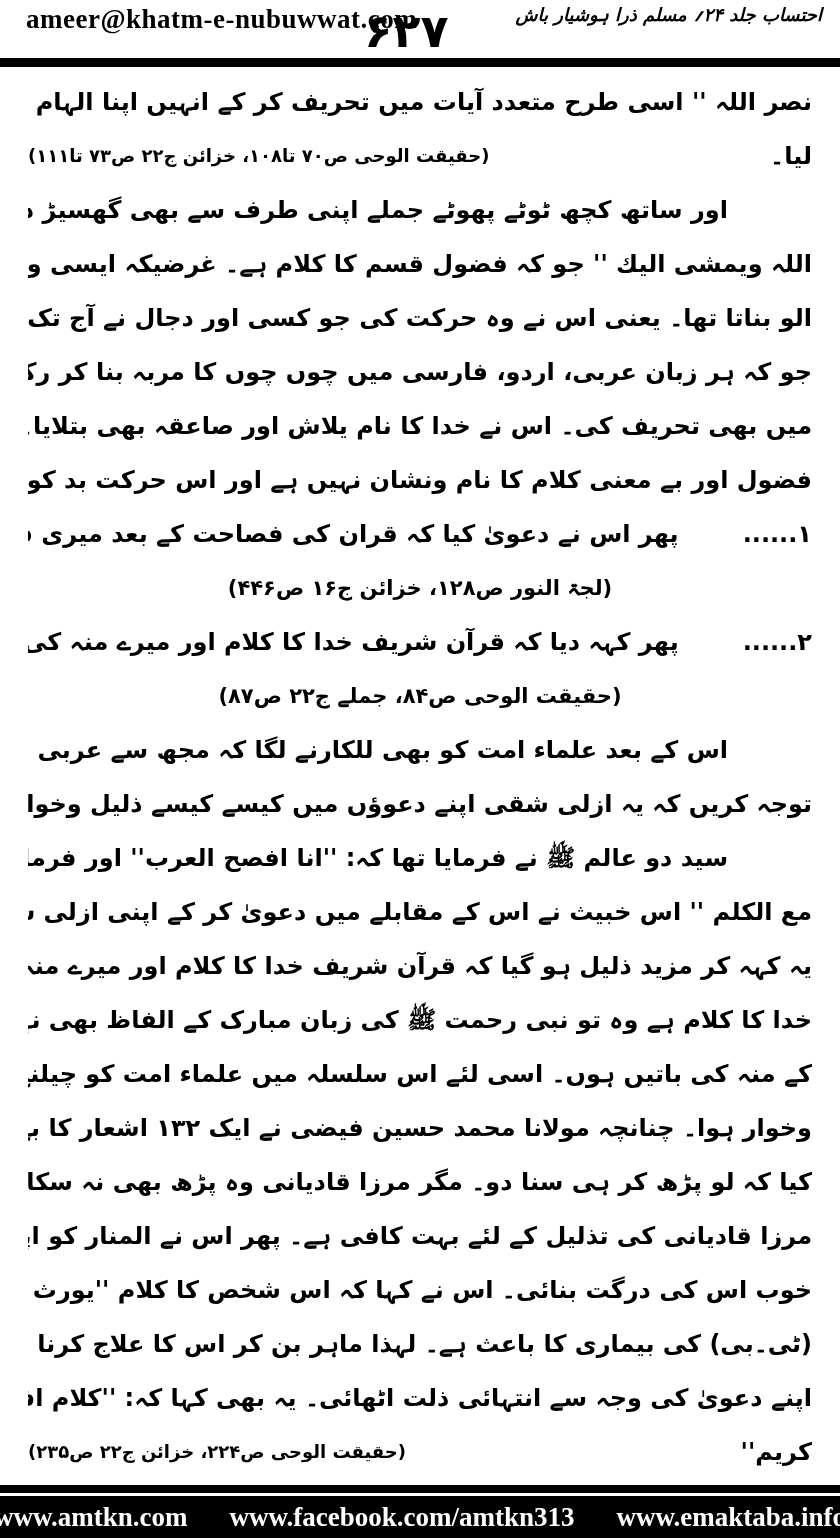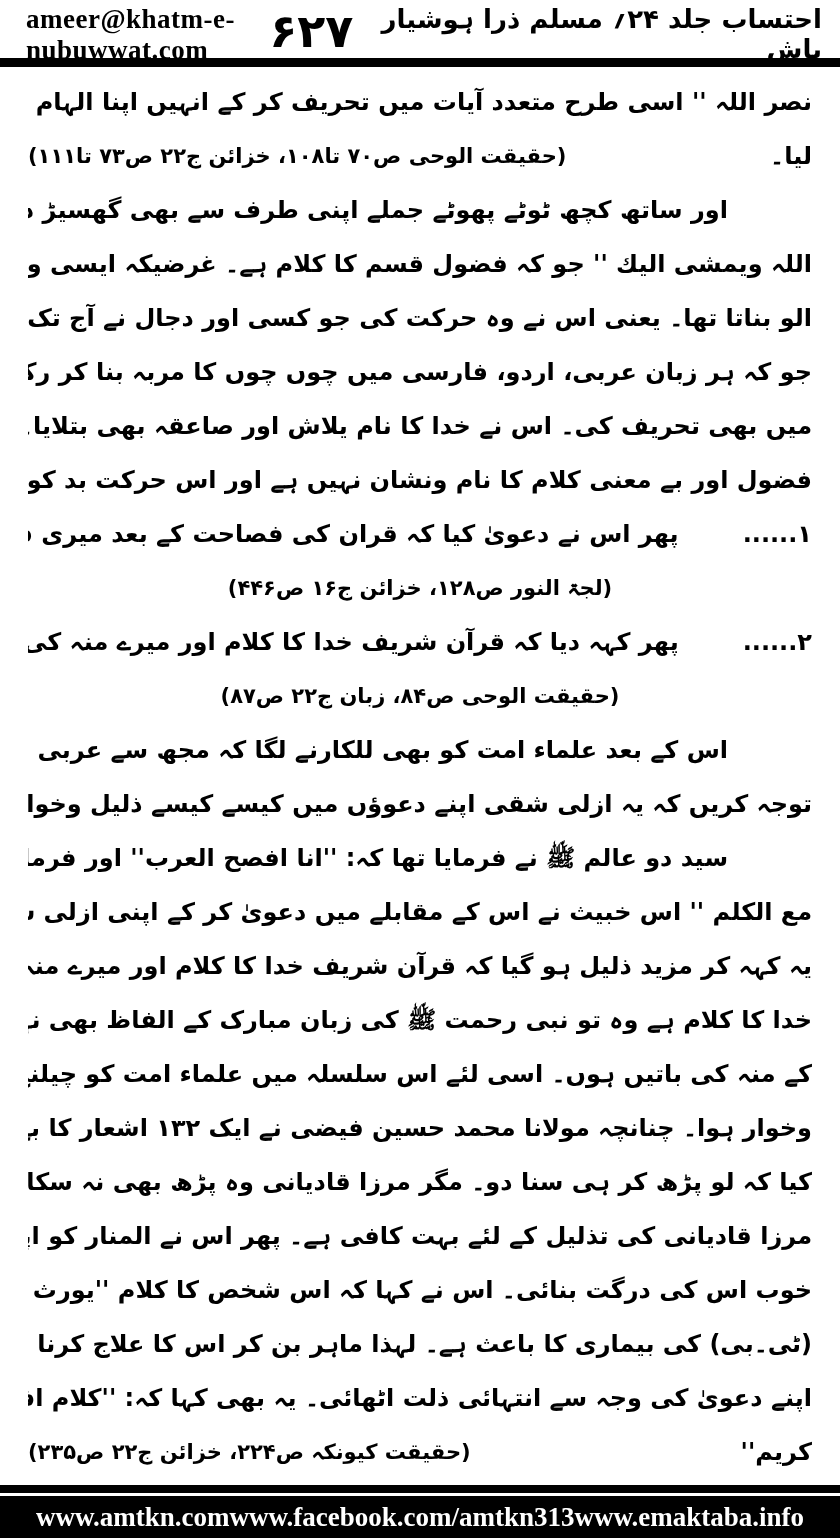--- a/index.html
+++ b/index.html
@@ -19,52 +19,52 @@
     font-family: "Liberation Serif", serif;
     font-weight: bold; font-size: 27px; letter-spacing: 0.5px;
   }
   .hdr-page {
     font-family: "DejaVu Sans", sans-serif;
     font-weight: bold; font-size: 46px; direction: rtl;
     margin-left: -120px;
   }
   .hdr-title {
     font-family: "DejaVu Sans", sans-serif;
-    font-weight: bold; font-size: 26px; direction: rtl;
+    font-weight: bold; font-size: 18px; direction: rtl; font-style: italic;
   }
   .rule-thick { height: 9px; background: #000; width: 100%; }
   
   .body-text { padding: 8px 28px 0 28px; }
   .bl {
     direction: rtl; unicode-bidi: embed;
     height: 54px; line-height: 54px;
     font-family: "DejaVu Sans", sans-serif;
     font-weight: bold; font-size: 24px;
     white-space: nowrap; overflow: hidden;
   }
   .bl.flush { text-align: justify; text-align-last: justify; }
   .bl.start { padding-right: 84px; text-align: justify; text-align-last: justify; }
   .bl.end   { text-align: right; }
   .bl.cite  { text-align: center; font-size: 21px; }
   .bl.item  { display: flex; align-items: center; gap: 64px; }
   .bl.item .item-num { flex: 0 0 auto; letter-spacing: 2px; }
   .bl.item .item-txt { flex: 0 1 auto; }
   .bl.split { display: flex; align-items: center; justify-content: space-between; }
   .bl.split .split-right { flex: 0 0 auto; }
-  .bl.split .split-left  { flex: 0 0 auto; font-size: 21px; }
+  .bl.split .split-left  { flex: 0 0 auto; font-size: 18px; }
   
   .ftr-dbl-rule {
     margin-top: 6px;
     height: 3px; background: #fff;
     border-top: 4px solid #000; border-bottom: 4px solid #000;
   }
   .ftr-bar {
     margin-top: 3px;
     height: 42px; background: #000; color: #fff;
-    display: flex; align-items: center; justify-content: center; 
+    display: flex; align-items: center; justify-content: center; gap: 42px;
     font-family: "Liberation Serif", serif;
     font-weight: bold; font-size: 27px;
   }
 </style>
 </head>
 <body>
 
 <div id="page">
 
   <div class="hdr">
@@ -89,37 +89,37 @@
       <div class="bl end">فضول اور بے معنی کلام کا نام ونشان نہیں ہے اور اس حرکت بد کو الحاد قرار دیا ہے۔</div>
       <div class="bl item">
         <span class="item-num">۱......</span>
         <span class="item-txt">پھر اس نے دعویٰ کیا کہ قران کی فصاحت کے بعد میری فصاحت کا نمبر۔</span>
       </div>
       <div class="bl cite">(لجۃ النور ص۱۲۸، خزائن ج۱۶ ص۴۴۶)</div>
       <div class="bl item">
         <span class="item-num">۲......</span>
         <span class="item-txt">پھر کہہ دیا کہ قرآن شریف خدا کا کلام اور میرے منہ کی باتیں ہیں۔</span>
       </div>
-      <div class="bl cite">(حقیقت الوحی ص۸۴، زبان ج۲۲ ص۸۷)</div>
+      <div class="bl cite">(حقیقت الوحی ص۸۴، جملے ج۲۲ ص۸۷)</div>
       <div class="bl start">اس کے بعد علماء امت کو بھی للکارنے لگا کہ مجھ سے عربی نویسی کا مقابلہ کر لو۔ اب آپ</div>
       <div class="bl end">توجہ کریں کہ یہ ازلی شقی اپنے دعوؤں میں کیسے کیسے ذلیل وخوار اور کذاب ثابت ہوا ہے۔</div>
       <div class="bl start">سید دو عالم ﷺ نے فرمایا تھا کہ: ''انا افصح العرب'' اور فرمایا: ''اوتیت بجوا</div>
       <div class="bl flush">مع الكلم '' اس خبیث نے اس کے مقابلے میں دعویٰ کر کے اپنی ازلی شقاوت پر مہر لگا دی۔ پھر وہ</div>
       <div class="bl flush">یہ کہہ کر مزید ذلیل ہو گیا کہ قرآن شریف خدا کا کلام اور میرے منہ کی باتیں ہیں۔ کیونکہ قرآن تو</div>
       <div class="bl flush">خدا کا کلام ہے وہ تو نبی رحمت ﷺ کی زبان مبارک کے الفاظ بھی نہیں۔ چہ جائیکہ اس ازلی بدبخت</div>
       <div class="bl flush">کے منہ کی باتیں ہوں۔ اسی لئے اس سلسلہ میں علماء امت کو چیلنج کر کے خود ہی قدم قدم پر ذلیل</div>
       <div class="bl flush">وخوار ہوا۔ چنانچہ مولانا محمد حسین فیضی نے ایک ۱۳۲ اشعار کا بے نقط قصیدہ لکھ کر مرزا قادیانی کو پیش</div>
       <div class="bl flush">کیا کہ لو پڑھ کر ہی سنا دو۔ مگر مرزا قادیانی وہ پڑھ بھی نہ سکا۔ اسی طرح کا اور عربی کلام بھی ہے جو</div>
       <div class="bl flush">مرزا قادیانی کی تذلیل کے لئے بہت کافی ہے۔ پھر اس نے المنار کو اپنا کلام بھیجا تو اس نے بھی</div>
       <div class="bl flush">خوب اس کی درگت بنائی۔ اس نے کہا کہ اس شخص کا کلام ''یورث السل والدق سل'' اور دق</div>
       <div class="bl flush">(ٹی۔بی) کی بیماری کا باعث ہے۔ لہذا ماہر بن کر اس کا علاج کرنا چاہئے۔ اسی طرح اس نے</div>
       <div class="bl flush">اپنے دعویٰ کی وجہ سے انتہائی ذلت اٹھائی۔ یہ بھی کہا کہ: ''کلام افصحت من لدن رب</div>
       <div class="bl split">
         <span class="split-right">کریم''</span>
-        <span class="split-left">(حقیقت کیونکہ ص۲۲۴، خزائن ج۲۲ ص۲۳۵)</span>
+        <span class="split-left">(حقیقت الوحی ص۲۲۴، خزائن ج۲۲ ص۲۳۵)</span>
       </div>
     </div>
 
   <div class="ftr-dbl-rule"></div>
 
   <div class="ftr-bar">
     <span>www.amtkn.com</span>
     <span>www.facebook.com/amtkn313</span>
     <span>www.emaktaba.info</span>
   </div>

